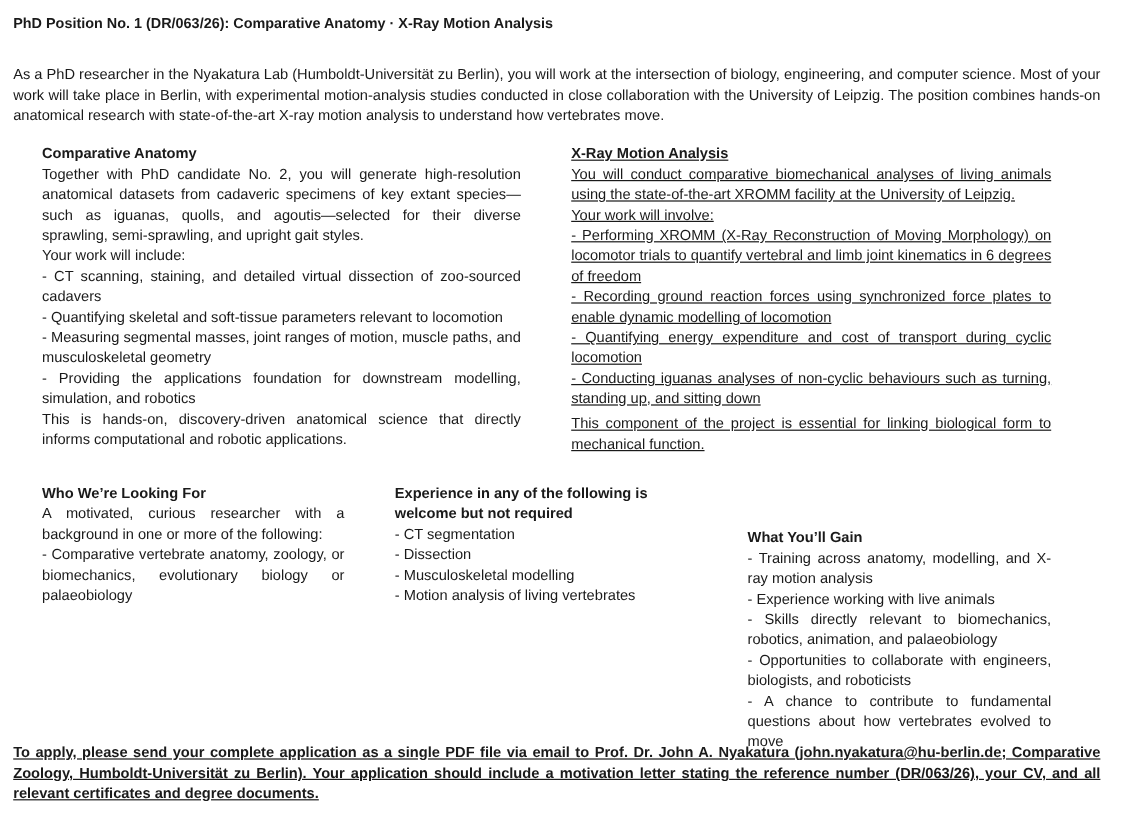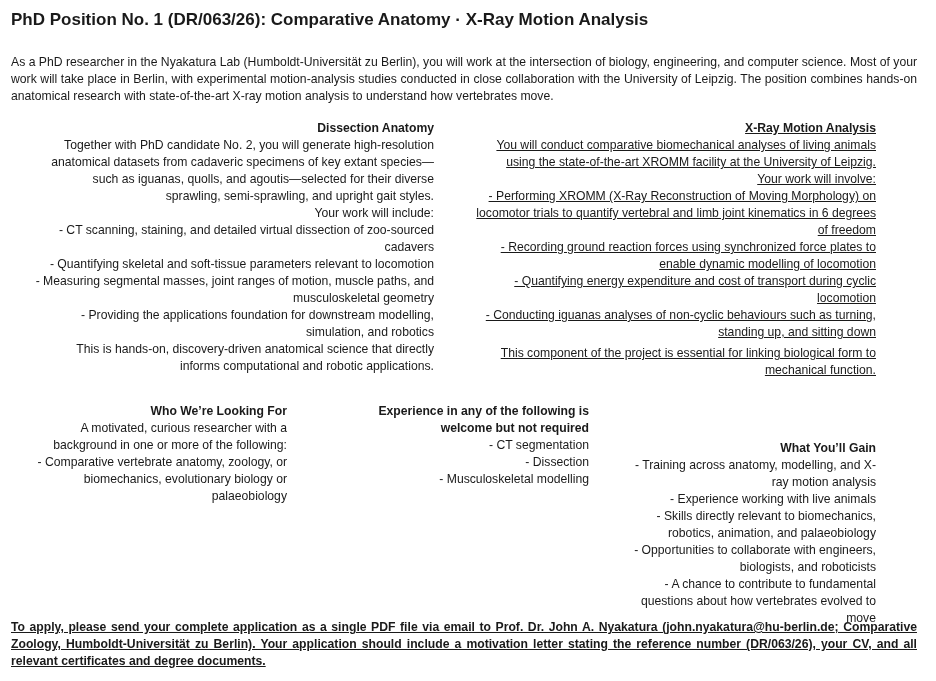--- a/index.html
+++ b/index.html
@@ -3,49 +3,49 @@
 <meta charset="utf-8">
 <style>
   html, body { margin: 0; padding: 0; background: #ffffff; }
   body {
     width: 936px; height: 681px; overflow: hidden; position: relative;
     font-family: "Liberation Sans", "DejaVu Sans", sans-serif;
     color: #1a1a1a; font-size: 12.2px; line-height: 17px;
   }
   .title {
     position: absolute; left: 11px; top: 11px;
-    font-weight: bold; font-size: 17px; white-space: nowrap;
+    font-weight: bold; font-size: 12px; white-space: nowrap;
   }
   .intro {
     position: absolute; left: 11px; top: 54px; width: 906px;
     text-align: justify;
   }
   .col { position: absolute; text-align: justify; }
-  .col p { margin: 0; text-align: right; }
+  .col p { margin: 0; }
   .heading { font-weight: bold; }
   .col-anatomy { left: 35px; top: 120px; width: 399px; }
   .col-xray { left: 476px; top: 120px; width: 400px; text-decoration: underline; }
   .col-xray .closing { margin-top: 4px; }
   .col-who { left: 35px; top: 403px; width: 252px; }
   .col-exp { left: 329px; top: 403px; width: 260px; text-align: left; }
   .col-gain { left: 623px; top: 403px; width: 253px; margin-top: 37px; }
   .apply {
     position: absolute; left: 11px; top: 619px; width: 906px;
     font-weight: bold; text-align: justify; text-decoration: underline;
   }
 </style>
 </head>
 <body>
 
 <div class="title">PhD Position No. 1 (DR/063/26): Comparative Anatomy · X-Ray Motion Analysis</div>
 
 <div class="intro">As a PhD researcher in the Nyakatura Lab (Humboldt-Universität zu Berlin), you will work at the intersection of biology, engineering, and computer science. Most of your work will take place in Berlin, with experimental motion-analysis studies conducted in close collaboration with the University of Leipzig. The position combines hands-on anatomical research with state-of-the-art X-ray motion analysis to understand how vertebrates move.</div>
 
 <div class="col col-anatomy">
-  <p class="heading">Dissection Anatomy</p>
+  <p class="heading">Comparative Anatomy</p>
   <p>Together with PhD candidate No. 2, you will generate high-resolution anatomical datasets from cadaveric specimens of key extant species—such as iguanas, quolls, and agoutis—selected for their diverse sprawling, semi-sprawling, and upright gait styles.</p>
   <p>Your work will include:</p>
   <p>- CT scanning, staining, and detailed virtual dissection of zoo-sourced cadavers</p>
   <p>- Quantifying skeletal and soft-tissue parameters relevant to locomotion</p>
   <p>- Measuring segmental masses, joint ranges of motion, muscle paths, and musculoskeletal geometry</p>
   <p>- Providing the applications foundation for downstream modelling, simulation, and robotics</p>
   <p>This is hands-on, discovery-driven anatomical science that directly informs computational and robotic applications.</p>
 </div>
 
 <div class="col col-xray">
@@ -63,20 +63,21 @@
   <p class="heading">Who We’re Looking For</p>
   <p>A motivated, curious researcher with a background in one or more of the following:</p>
   <p>- Comparative vertebrate anatomy, zoology, or biomechanics, evolutionary biology or palaeobiology</p>
 </div>
 
 <div class="col col-exp">
   <p class="heading">Experience in any of the following is welcome but not required</p>
   <p>- CT segmentation</p>
   <p>- Dissection</p>
   <p>- Musculoskeletal modelling</p>
+  <p>- Motion analysis of living vertebrates</p>
 </div>
 
 <div class="col col-gain">
   <p class="heading">What You’ll Gain</p>
   <p>- Training across anatomy, modelling, and X-ray motion analysis</p>
   <p>- Experience working with live animals</p>
   <p>- Skills directly relevant to biomechanics, robotics, animation, and palaeobiology</p>
   <p>- Opportunities to collaborate with engineers, biologists, and roboticists</p>
   <p>- A chance to contribute to fundamental questions about how vertebrates evolved to move</p>
 </div>

